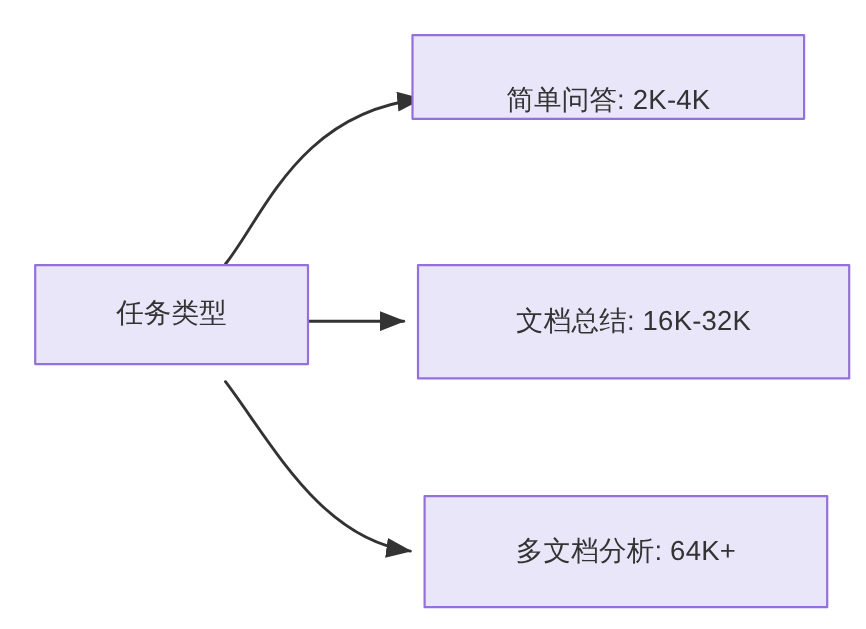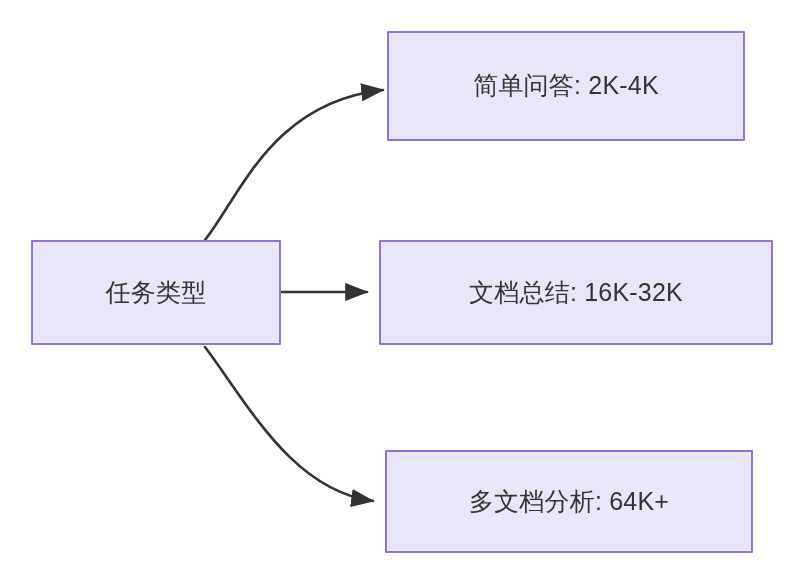--- a/index.html
+++ b/index.html
@@ -41,22 +41,22 @@
   }
   .node-label {
     font-size: 25px;
     line-height: 1.25;
     color: #333333;
     letter-spacing: 0.2px;
     white-space: nowrap;
     font-weight: 400;
   }
   
-  #node-root      { left: 31px;  top: 240px; width: 250px; height: 105px; }
-  #node-simple-qa { left: 387px; top: 31px;  width: 358px; height: 110px; }
+  #node-root      { left: 31px;  top: 240px; width: 250px; height: 92px; }
+  #node-simple-qa { left: 374px; top: 31px;  width: 358px; height: 78px; align-items: flex-end; }
   #node-doc-sum   { left: 379px; top: 240px; width: 394px; height: 105px; }
   #node-multi-doc { left: 385px; top: 450px; width: 368px; height: 103px; }
 </style>
 </head>
 <body>
 
 <div id="diagram">
 
   <svg class="edge-layer" viewBox="0 0 787 572" width="787" height="572">
     <defs>

